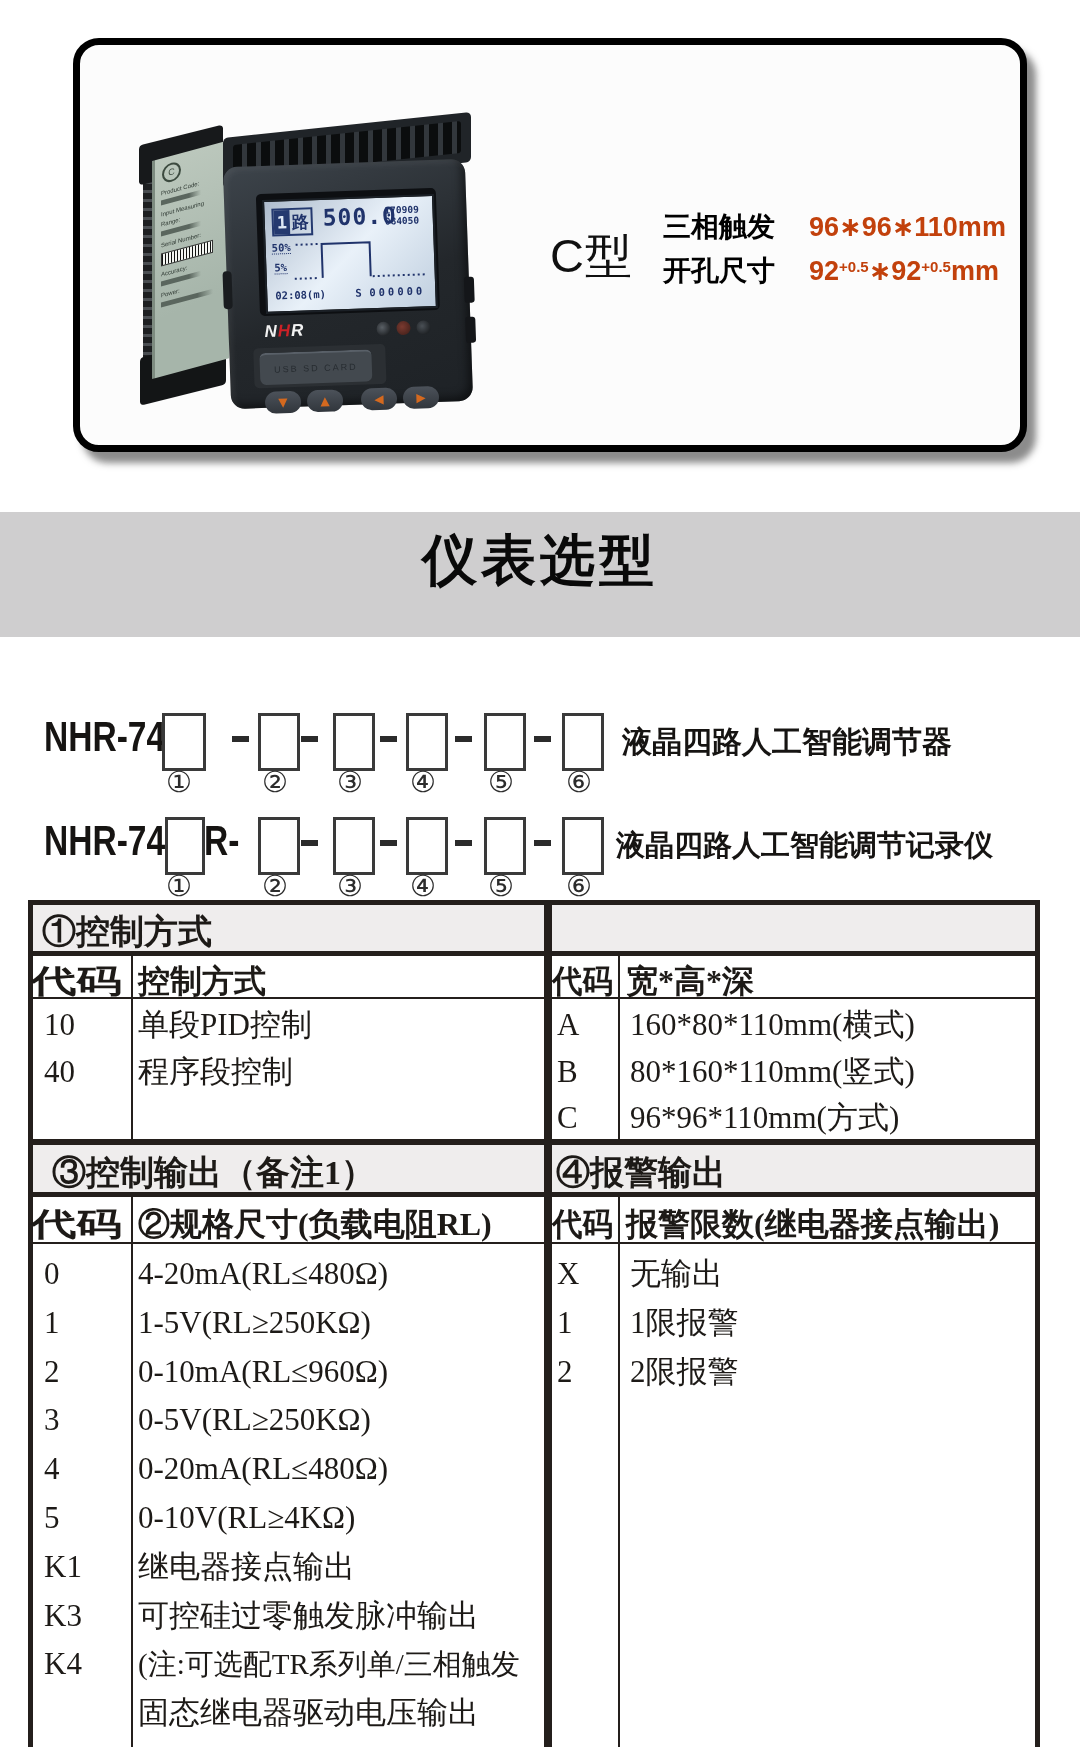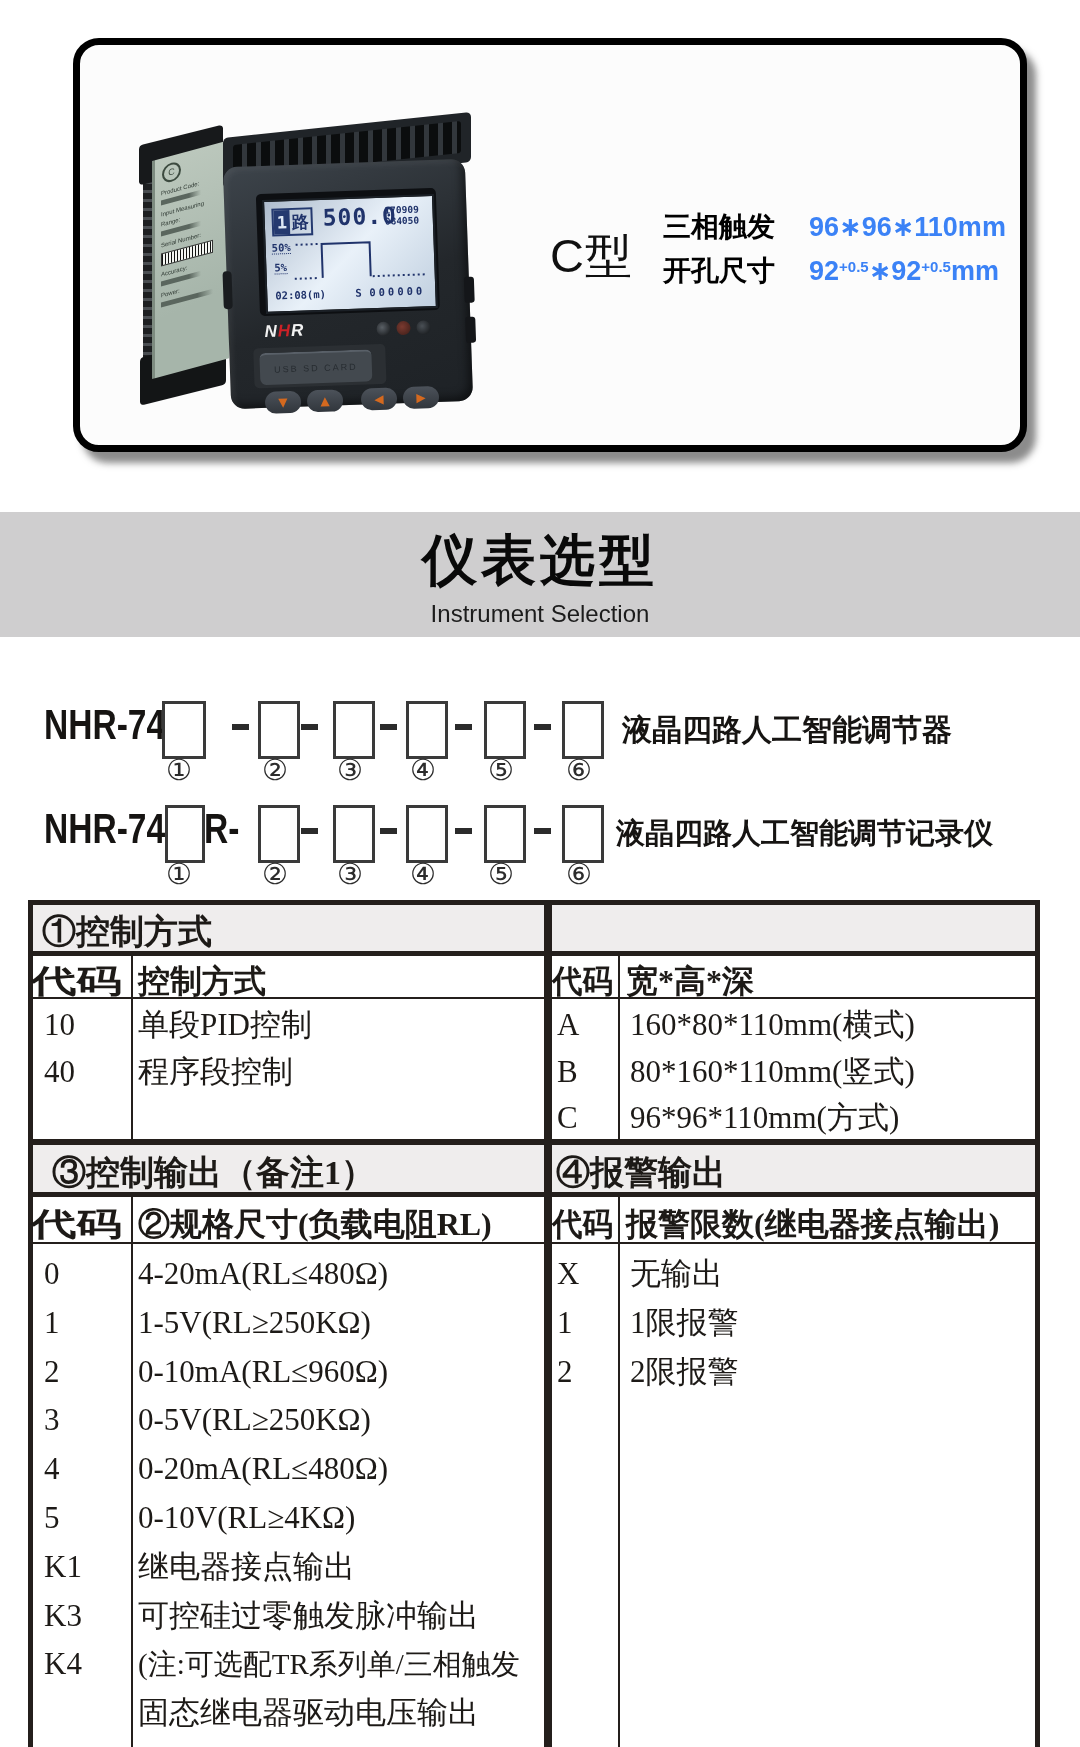--- a/index.html
+++ b/index.html
@@ -7,21 +7,21 @@
         font-family:"Liberation Serif","DejaVu Serif",serif;color:#1d1a17;}
   .abs{position:absolute;}
 
   
   .product-box{position:absolute;left:73px;top:38px;width:940px;height:400px;
     background:#fcfcfc;border:7px solid #000;border-radius:26px;
     box-shadow:9px 11px 7px rgba(45,45,45,.55);}
   .ctype{position:absolute;left:470px;top:180px;font-family:"Liberation Sans","DejaVu Sans",sans-serif;
     font-size:47px;font-weight:400;color:#101010;letter-spacing:1px;}
   .dim-label{font-family:"Liberation Sans","DejaVu Sans",sans-serif;font-weight:700;font-size:28px;color:#000;}
-  .dim-value{font-family:"Liberation Sans","DejaVu Sans",sans-serif;font-weight:700;font-size:27px;color:#3b82f6;}
+  .dim-value{font-family:"Liberation Sans","DejaVu Sans",sans-serif;font-weight:700;font-size:27px;color:#c2410c;}
   .dim-value sup{font-size:15px;vertical-align:8px;}
 
   
   .device{position:absolute;left:57px;top:72px;width:340px;height:300px;}
   .rail{position:absolute;left:6px;top:40px;width:15px;height:238px;border-radius:3px;
     background:repeating-linear-gradient(180deg,#1d1f21 0 6px,#4a4e52 6px 9px);}
   .clip-top{position:absolute;left:2px;top:18px;width:84px;height:40px;background:#17191b;border-radius:4px;transform:skewY(-14deg);}
   .clip-bot{position:absolute;left:3px;top:230px;width:86px;height:48px;background:#131516;border-radius:4px;transform:skewY(-14deg);}
   .green-panel{position:absolute;left:15px;top:44px;width:74px;height:218px;
     background:linear-gradient(170deg,#bcc8bd,#a6b5aa 70%);transform:skewY(-15deg);transform-origin:left top;
@@ -67,21 +67,21 @@
   .key{position:absolute;width:36px;height:22px;border-radius:11px;background:linear-gradient(#4c525a,#31363c);
     color:#d4691f;font-size:12px;text-align:center;line-height:22px;font-family:"DejaVu Sans",sans-serif;}
 
   
   .banner{position:absolute;left:0;top:512px;width:1080px;height:125px;background:#cfcecf;text-align:center;}
   .banner-title{margin-top:12px;font-family:"Liberation Sans","DejaVu Sans",sans-serif;
     font-weight:700;font-size:55px;letter-spacing:4px;color:#090909;}
   .banner-sub{font-family:"Liberation Sans","DejaVu Sans",sans-serif;font-size:24px;color:#1c1c1c;margin-top:2px;}
 
   
-  .models{position:absolute;left:0;top:0;width:1080px;height:900px;}
+  .models{position:absolute;left:0;top:12px;width:1080px;height:900px;}
   .mtext{position:absolute;font-family:"Liberation Sans","DejaVu Sans",sans-serif;font-weight:700;
     font-size:43px;color:#161412;transform:scaleX(.78);transform-origin:left center;white-space:nowrap;}
   .mbox{position:absolute;width:36px;height:52px;border:3px solid #3a3a3a;background:#fff;}
   .mdash{position:absolute;width:17px;height:6px;background:#2b2b2b;}
   .mlabel{position:absolute;font-weight:700;font-size:30px;color:#161412;white-space:nowrap;}
   .mcircle{position:absolute;font-family:"DejaVu Sans",sans-serif;font-size:29px;color:#2c2c2c;}
 
   
   .tbl{position:absolute;left:28px;top:900px;width:1012px;height:847px;overflow:hidden;}
   .fill{position:absolute;background:#efeded;}
@@ -184,21 +184,20 @@
       <span class="dim-value" style="margin-left:30px">96∗96∗110mm</span>
     </div>
     <div class="abs" style="left:583px;top:207px">
       <span class="dim-label">开孔尺寸</span>
       <span class="dim-value" style="margin-left:30px"><span>92</span><sup>+0.5</sup><span>∗92</span><sup>+0.5</sup><span>mm</span></span>
     </div>
   </section>
 
   <section class="banner">
     <div class="banner-title">仪表选型</div>
-    <div class="banner-sub">Instrument Selection</div>
   </section>
 
   <section class="models">
 
     <div class="mtext" style="left:44px;top:700px">NHR-74</div>
     <div class="mbox" style="left:162px;top:701px;width:38px"></div>
     <div class="mdash" style="left:232px;top:724px"></div>
     <div class="mbox" style="left:258px;top:701px"></div>
     <div class="mdash" style="left:301px;top:724px"></div>
     <div class="mbox" style="left:333px;top:701px"></div>

